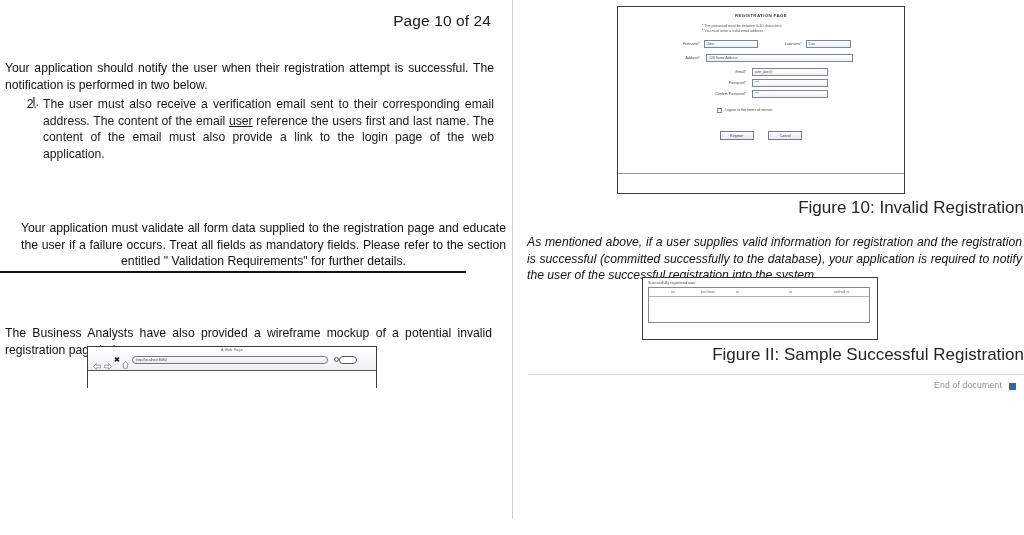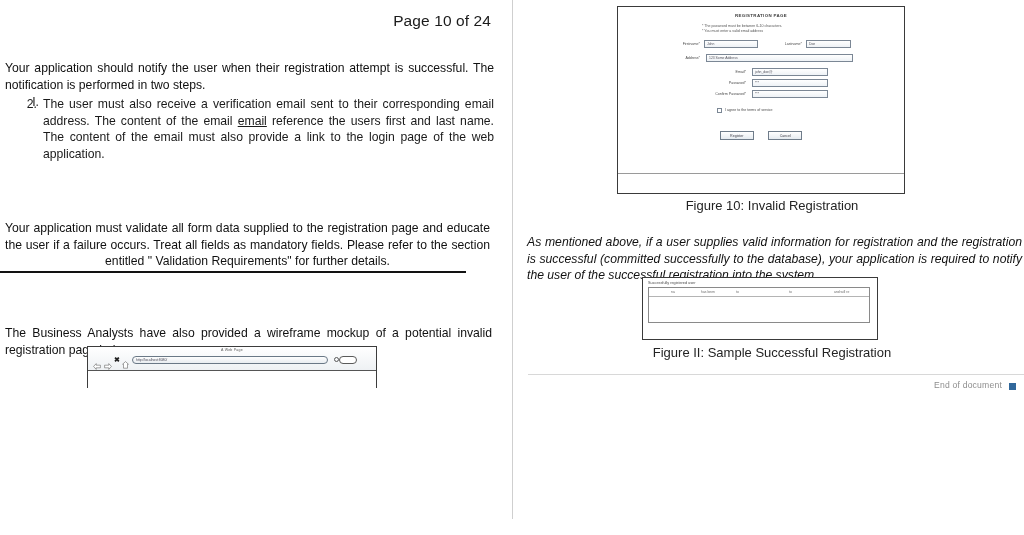--- a/index.html
+++ b/index.html
@@ -84,21 +84,21 @@
     position: absolute;
     left: 14px;
     top: 0;
     width: 20px;
     text-align: right;
   }
   .ol-steps li.second .marker { left: 12px; }
   u.must { text-decoration: underline; }
 
   .p-validate {
-    left: 5px;
+    left: 21px;
     top: 208px;
     width: 485px;
     text-align: justify;
     text-align-last: center;
   }
 
   .hr-thick {
     position: absolute;
     left: 0;
     top: 271px;
@@ -329,22 +329,22 @@
     left: 0; right: 0;
     top: 166px;
     height: 1px;
     background: #9a9a9a;
   }
 
   .fig-caption {
     position: absolute;
     left: 0;
     width: 504px;
-    text-align: center;
-    font-size: 13px;
+    text-align: right;
+    font-size: 17px;
     color: #242424;
   }
   #cap10 { top: 198px; }
   #cap11 { top: 345px; }
 
   .p-asmentioned {
     position: absolute;
     left: 7px;
     top: 222px;
     width: 495px;
@@ -426,29 +426,29 @@
     background: #31689b;
   }
 </style>
 </head>
 <body>
 
 <div class="col-left">
 
   <div class="page-number">Page 10 of 24</div>
 
-  <p class="para p-intro">Your application should notify the user when their registration attempt is successful. The notification is performed in two steps.</p>
+  <p class="para p-intro">Your application should notify the user when their registration attempt is successful. The notification is performed in two below.</p>
 
   <ol class="ol-steps">
     <li>
       <span class="marker">I.</span>
     </li>
     <li class="second">
       <span class="marker">2.</span>
-      <span>The user must also receive a verification email sent to their corresponding email address. The content of the email </span><u class="must">email</u><span> reference the users first and last name. The content of the email must also provide a link to the login page of the web application.</span>
+      <span>The user must also receive a verification email sent to their corresponding email address. The content of the email </span><u class="must">user</u><span> reference the users first and last name. The content of the email must also provide a link to the login page of the web application.</span>
     </li>
   </ol>
 
   <p class="para p-validate">Your application must validate all form data supplied to the registration page and educate the user if a failure occurs. Treat all fields as mandatory fields. Please refer to the section entitled " Validation Requirements" for further details.</p>
 
   <div class="hr-thick"></div>
 
 
   <p class="para p-wireframe">The Business Analysts have also provided a wireframe mockup of a potential invalid registration page below:</p>
 

